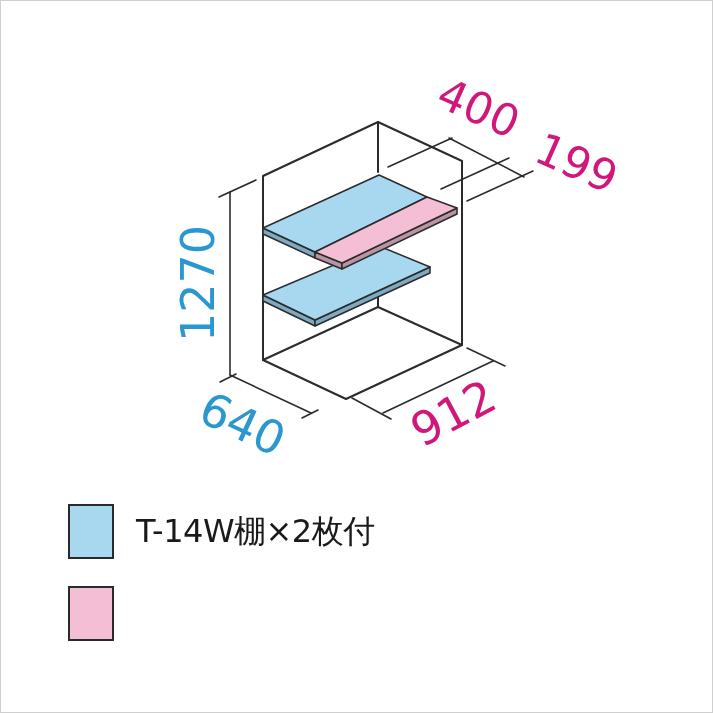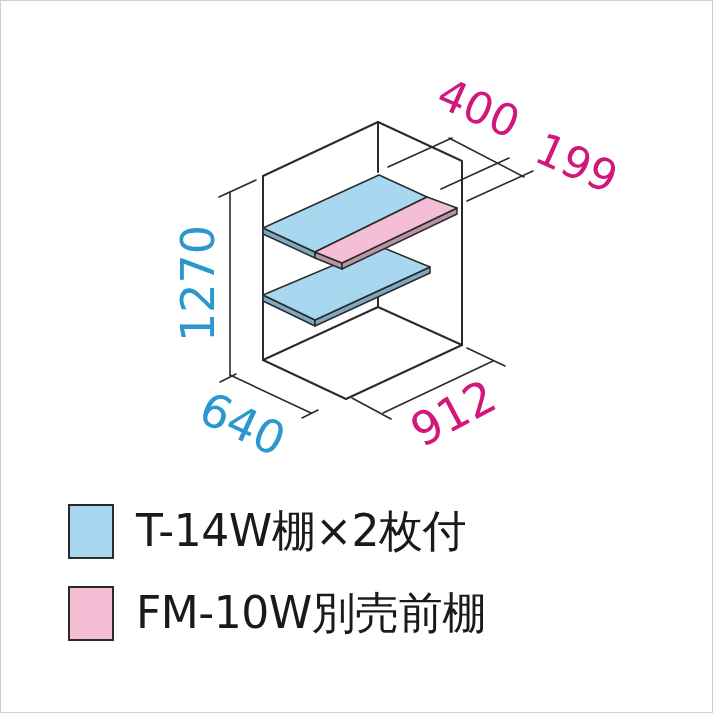--- a/index.html
+++ b/index.html
@@ -4,21 +4,21 @@
 <style>
   html, body { margin: 0; padding: 0; background: #ffffff; }
   body { width: 713px; height: 713px; position: relative; overflow: hidden;
          font-family: "DejaVu Sans", "Liberation Sans", sans-serif; }
   .frame { position: absolute; left: 0; top: 0; width: 711px; height: 711px;
            border: 1px solid #cfcfcf; }
   svg.diagram { position: absolute; left: 0; top: 0; width: 713px; height: 713px; }
   .legend { position: absolute; left: 68px; top: 503px; }
   .legend-row { display: flex; align-items: center; height: 56px; margin-bottom: 26px; }
   .swatch { width: 46px; height: 55px; border: 2px solid #2a2a2a; box-sizing: border-box; margin-right: 22px; }
-  .legend-label { font-family: "DejaVu Sans", sans-serif; font-size: 44px; color: #1a1a1a;
+  .legend-label { font-family: "DejaVu Sans", sans-serif; font-size: 32px; color: #1a1a1a;
                   letter-spacing: -0.5px; line-height: 56px; white-space: nowrap; }
   .dim { font-family: "DejaVu Sans", sans-serif; font-weight: normal; }
 </style>
 </head>
 <body>
 
 <div class="frame"></div>
 
 <svg class="diagram" viewBox="0 0 713 713" xmlns="http://www.w3.org/2000/svg">
   <g stroke="#2b2b2b" stroke-width="2" fill="none" stroke-linecap="round" stroke-linejoin="round">
@@ -79,15 +79,14 @@
   <text class="dim" fill="#d1187a" font-size="44" transform="translate(532,160) rotate(24)">199</text>
 </svg>
 
 <div class="legend">
   <div class="legend-row">
     <div class="swatch" style="background:#a7d8f0"></div>
     <span class="legend-label">T-14W棚×2枚付</span>
   </div>
   <div class="legend-row">
     <div class="swatch" style="background:#f4bed5"></div>
-    <span class="legend-label">FM-10W別売前棚</span>
   </div>
 </div>
 
 </body></html>

